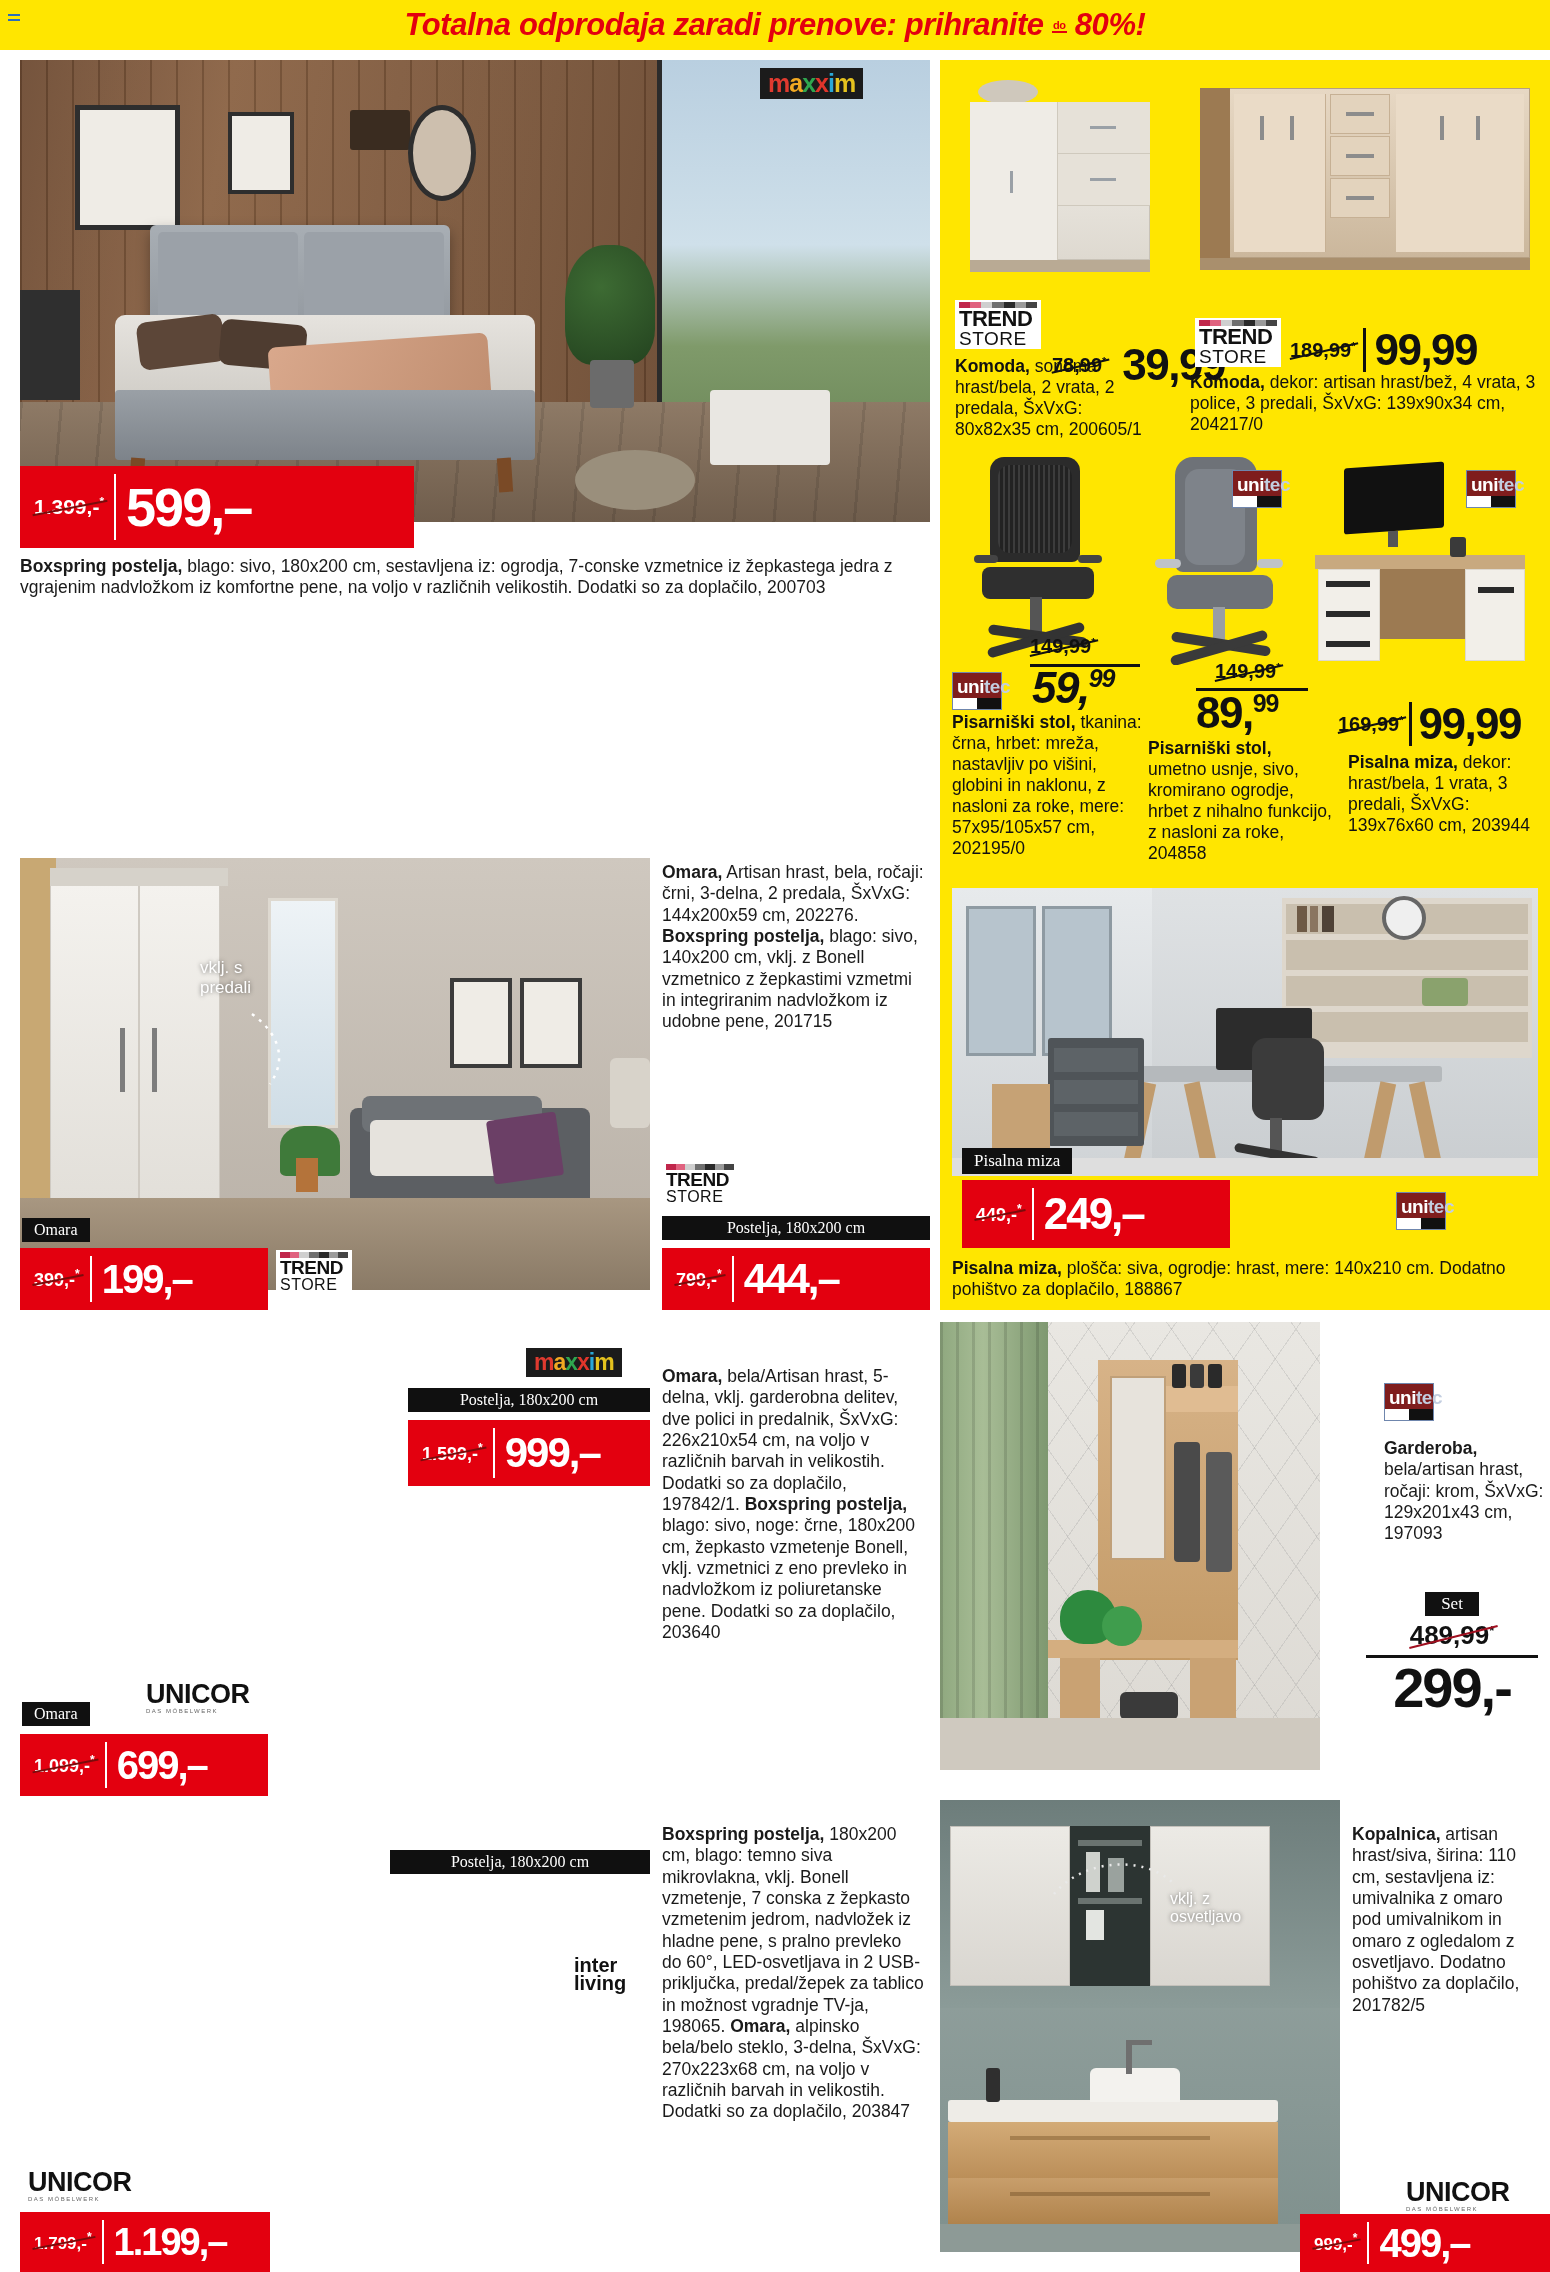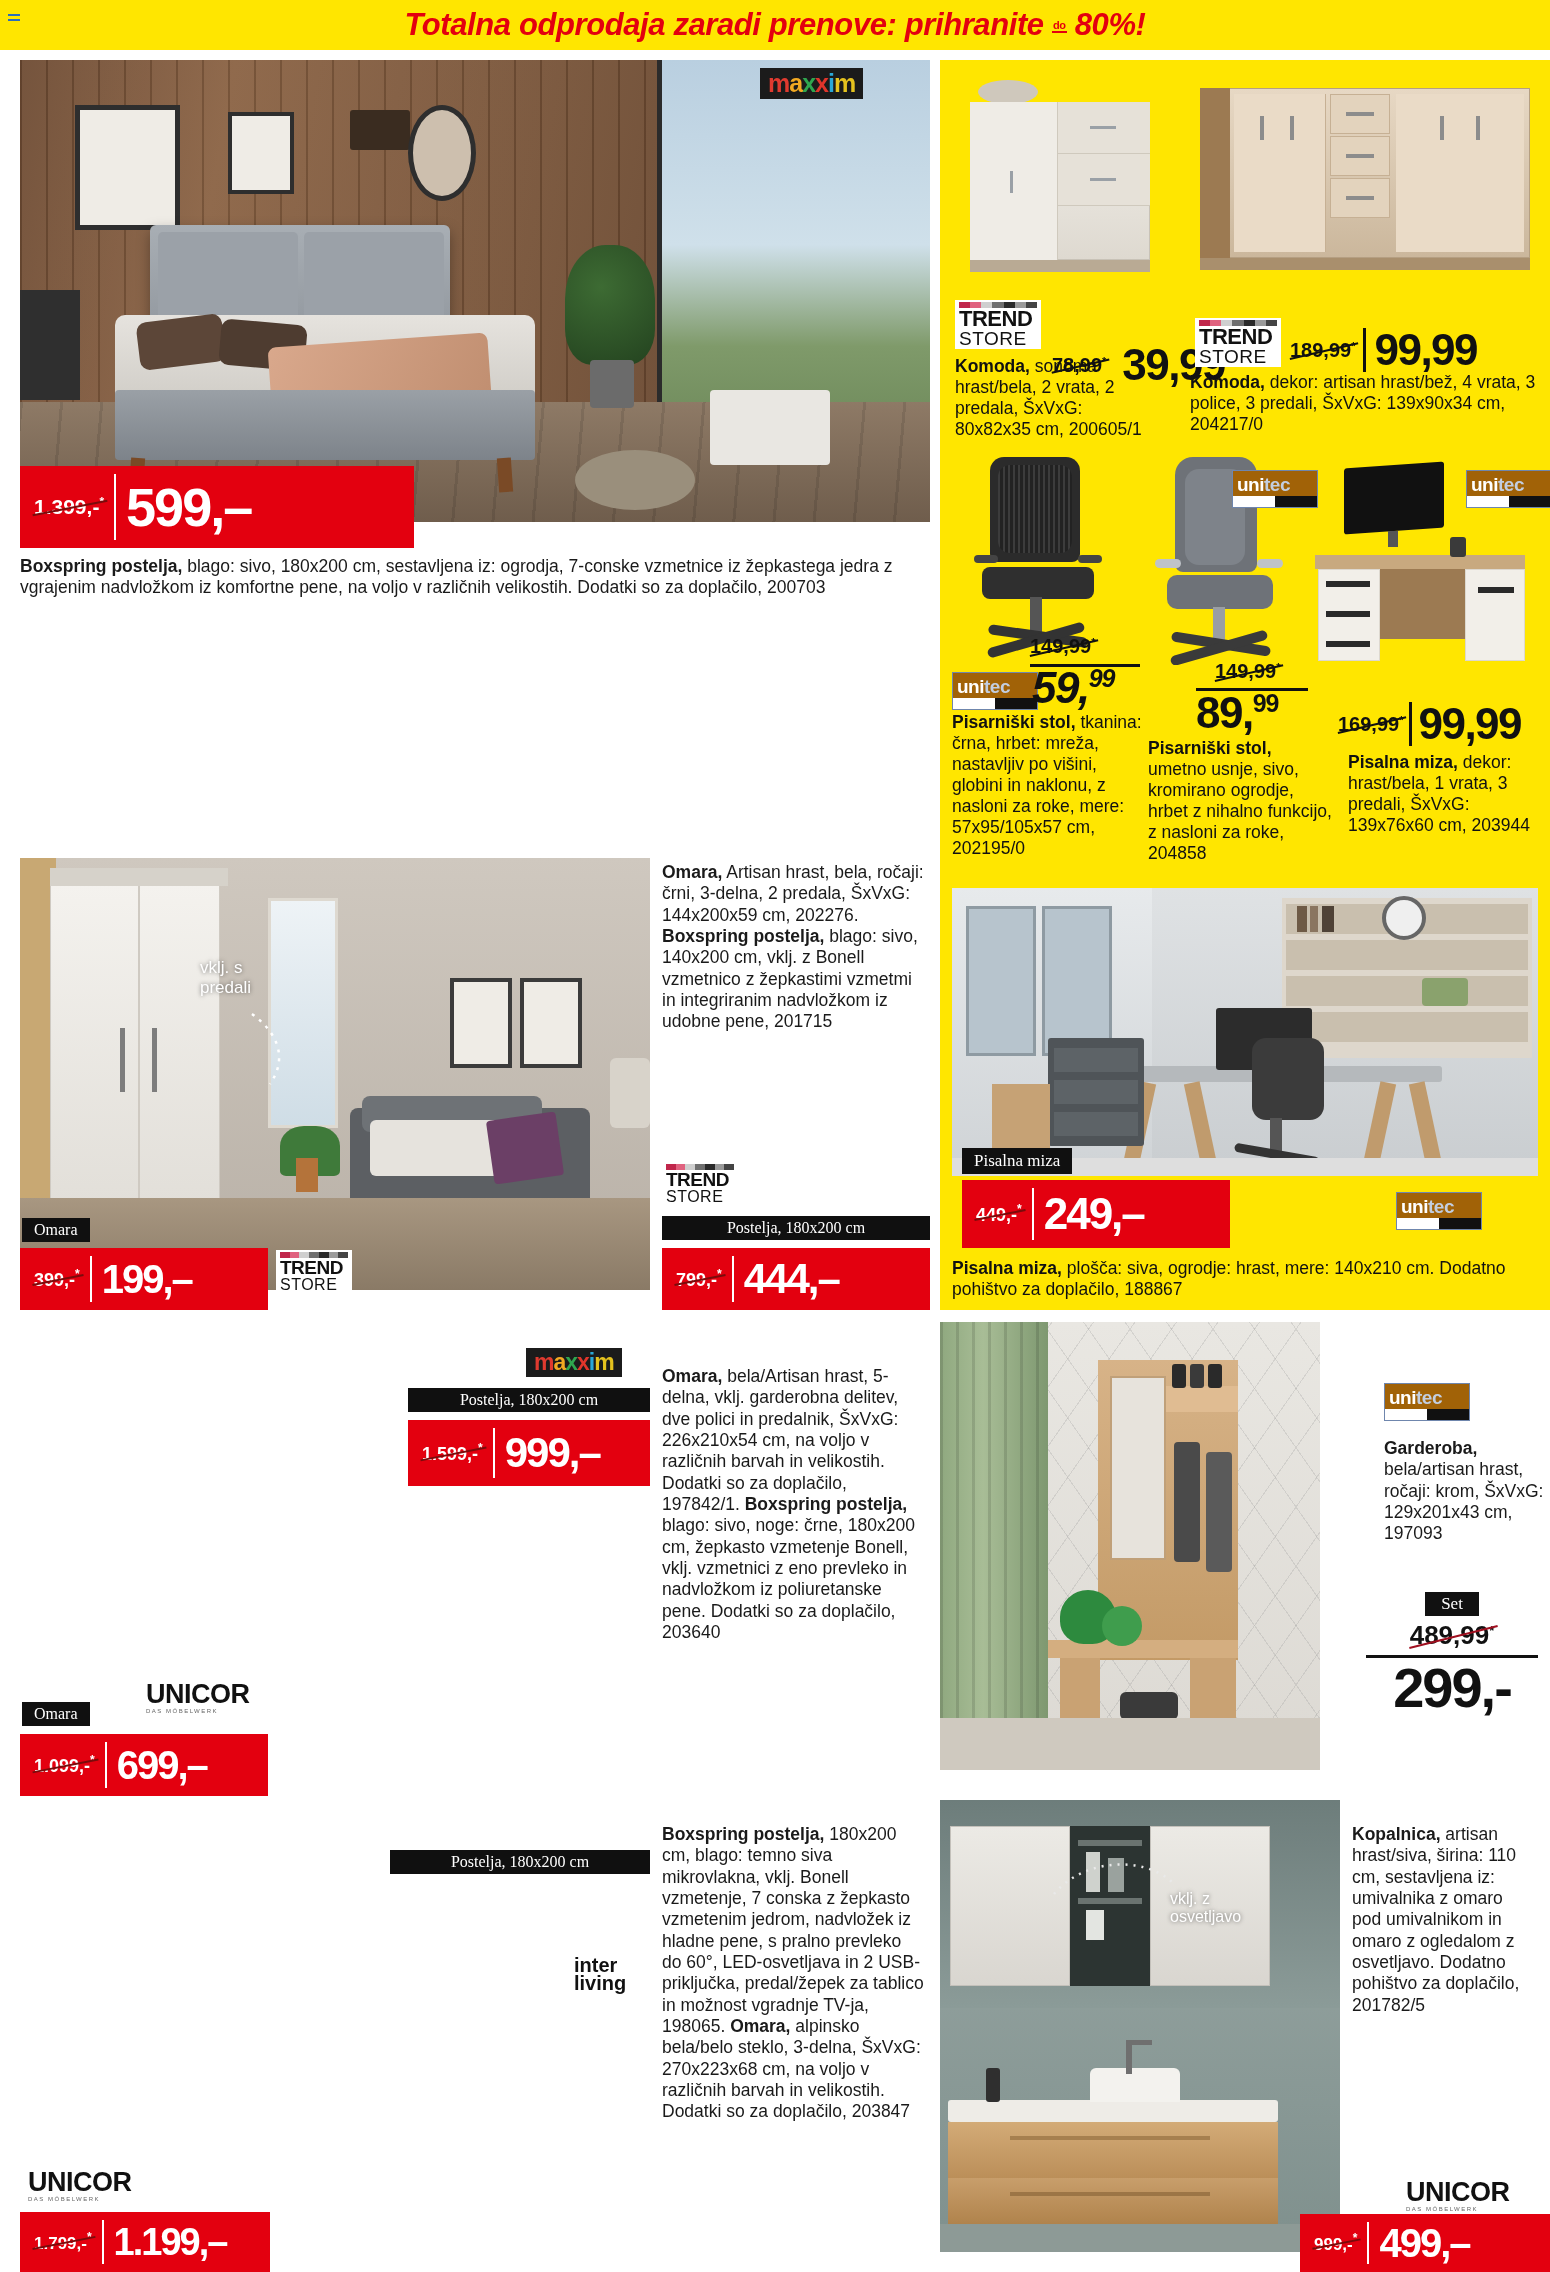--- a/index.html
+++ b/index.html
@@ -63,21 +63,21 @@
   .brand-trend {
     position:absolute; background:#fff; padding:2px 4px 1px 4px; line-height:0.94;
     font-family:"Liberation Sans", sans-serif;
   }
   .brand-trend .bar { display:flex; height:6px; width:100%; margin-bottom:1px; }
   .brand-trend .bar i { flex:1; }
   .brand-trend .t1 { font-size:22px; font-weight:bold; color:#111; letter-spacing:-0.5px; }
   .brand-trend .t2 { font-size:19px; color:#111; letter-spacing:0.5px; }
 
   .brand-unitec {
-    position:absolute; width:86px; height:38px; background:#a16207;
+    position:absolute; width:50px; height:38px; background:#7f1d1d;
     border:1px solid #6f86ad; display:block;
   }
   .brand-unitec .txt {
     position:absolute; left:4px; top:3px; font-size:19px; font-weight:bold; letter-spacing:-0.5px;
   }
   .brand-unitec .txt .a { color:#ffffff; }
   .brand-unitec .txt .b { color:#c3cee0; }
   .brand-unitec .bottom { position:absolute; left:0; bottom:0; width:100%; height:11px; display:flex; }
   .brand-unitec .bottom .w { flex:1; background:#fff; }
   .brand-unitec .bottom .k { flex:1; background:#111; }

